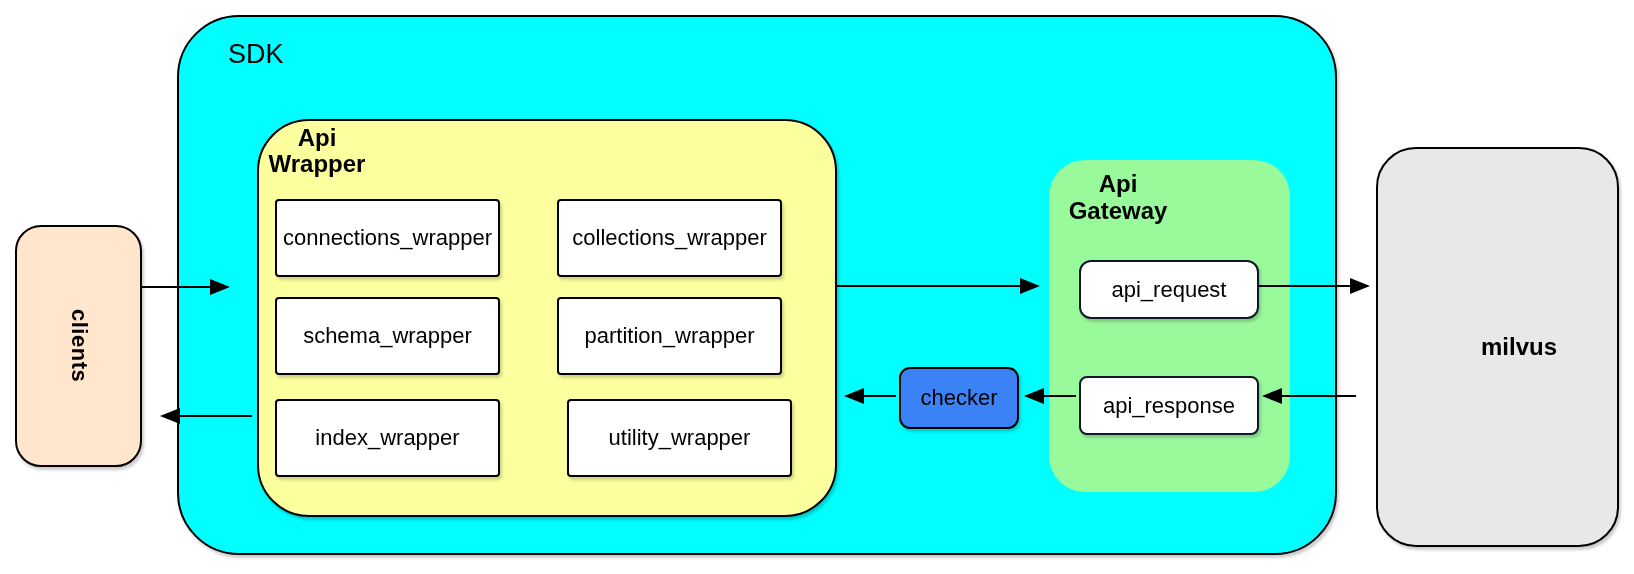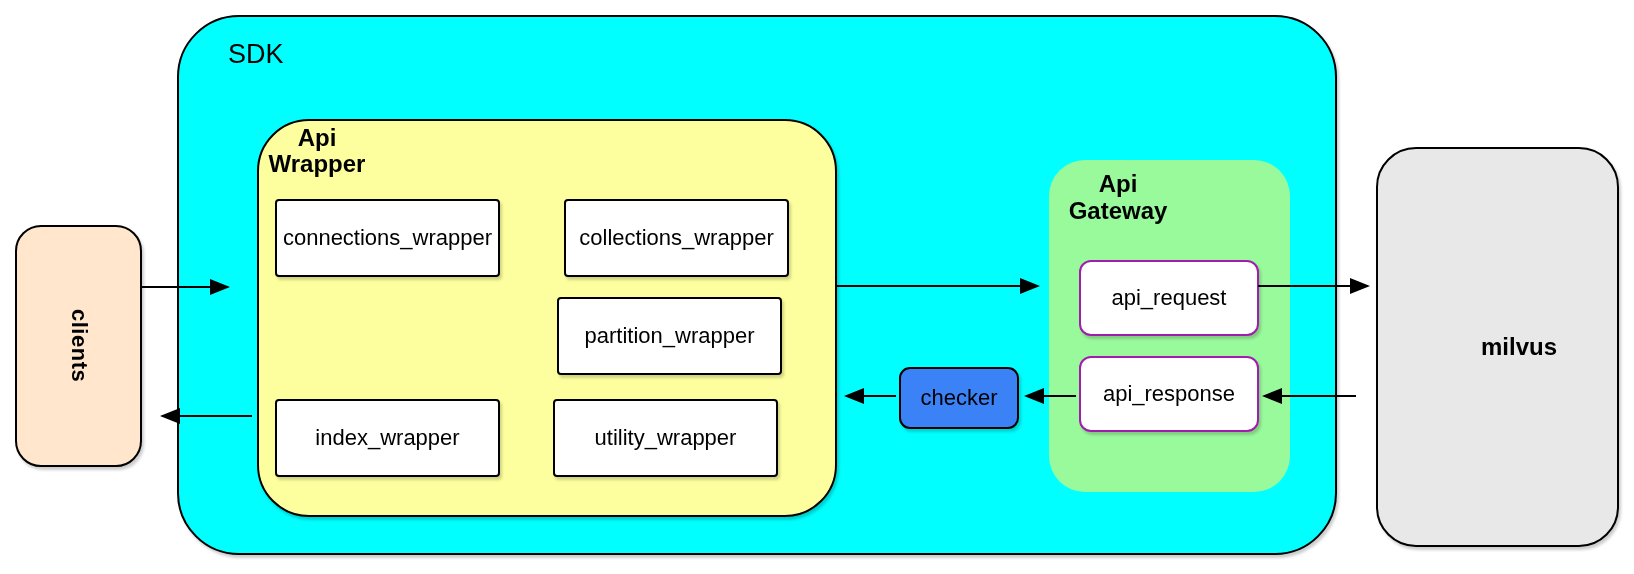--- a/index.html
+++ b/index.html
@@ -62,25 +62,25 @@
     position: absolute;
     width: 225px; height: 78px;
     background: #ffffff;
     border: 2px solid #000;
     border-radius: 4px;
     display: flex; align-items: center; justify-content: center;
     font-size: 22px;
     box-shadow: 2px 3px 3px rgba(0,0,0,0.18);
   }
   .wb1 { left: 16px;  top: 78px;  }
-  .wb2 { left: 305px; top: 78px;  }
+  .wb2 { left: 298px; top: 78px;  }
   .wb3 { left: 16px;  top: 176px; }
   .wb4 { left: 298px; top: 176px; }
   .wb5 { left: 16px;  top: 278px; }
-  .wb6 { left: 294px; top: 278px; }
+  .wb6 { left: 308px; top: 278px; }
 
   
   .checker {
     left: 720px; top: 350px; width: 120px; height: 62px;
     background: #3b82f6;
     border: 2px solid #000;
     border-radius: 11px;
     display: flex; align-items: center; justify-content: center;
     font-size: 22px;
     box-shadow: 2px 3px 3px rgba(0,0,0,0.18);
@@ -93,30 +93,30 @@
     border: none;
     border-radius: 36px;
   }
   .gateway-label {
     position: absolute; left: 14px; top: 10px; width: 110px;
     text-align: center;
     font-weight: bold; font-size: 24px; line-height: 27px;
   }
   .gbox {
     position: absolute;
-    left: 30px; width: 180px; height: 76px;
+    left: 30px; width: 180px; height: 59px;
     background: #ffffff;
-    border: 2px solid #a21caf;
+    border: 2px solid #0f172a;
     border-radius: 12px;
     display: flex; align-items: center; justify-content: center;
     font-size: 22px;
     box-shadow: 2px 3px 3px rgba(0,0,0,0.18);
   }
   .gb1 { top: 100px; }
-  .gb2 { top: 196px; }
+  .gb2 { top: 216px; border-radius: 8px; }
 
   
   .milvus {
     left: 1376px; top: 147px; width: 243px; height: 400px;
     background: #E8E8E8;
     border: 2px solid #000;
     border-radius: 40px;
     display: flex; align-items: center; justify-content: center;
     font-weight: bold; font-size: 24px;
     box-shadow: 2px 3px 3px rgba(0,0,0,0.20);
@@ -142,20 +142,21 @@
   <div class="node sdk">
     <div class="sdk-label">SDK</div>
 
     <div class="node wrapper">
       <div class="wrapper-label">
         <div>Api</div>
         <div>Wrapper</div>
       </div>
       <div class="wbox wb1">connections_wrapper</div>
       <div class="wbox wb2">collections_wrapper</div>
+      <div class="wbox wb3">schema_wrapper</div>
       <div class="wbox wb5">index_wrapper</div>
       <div class="wbox wb4">partition_wrapper</div>
       <div class="wbox wb6">utility_wrapper</div>
     </div>
 
     <div class="node checker">checker</div>
 
     <div class="node gateway">
       <div class="gateway-label">
         <div>Api</div>

